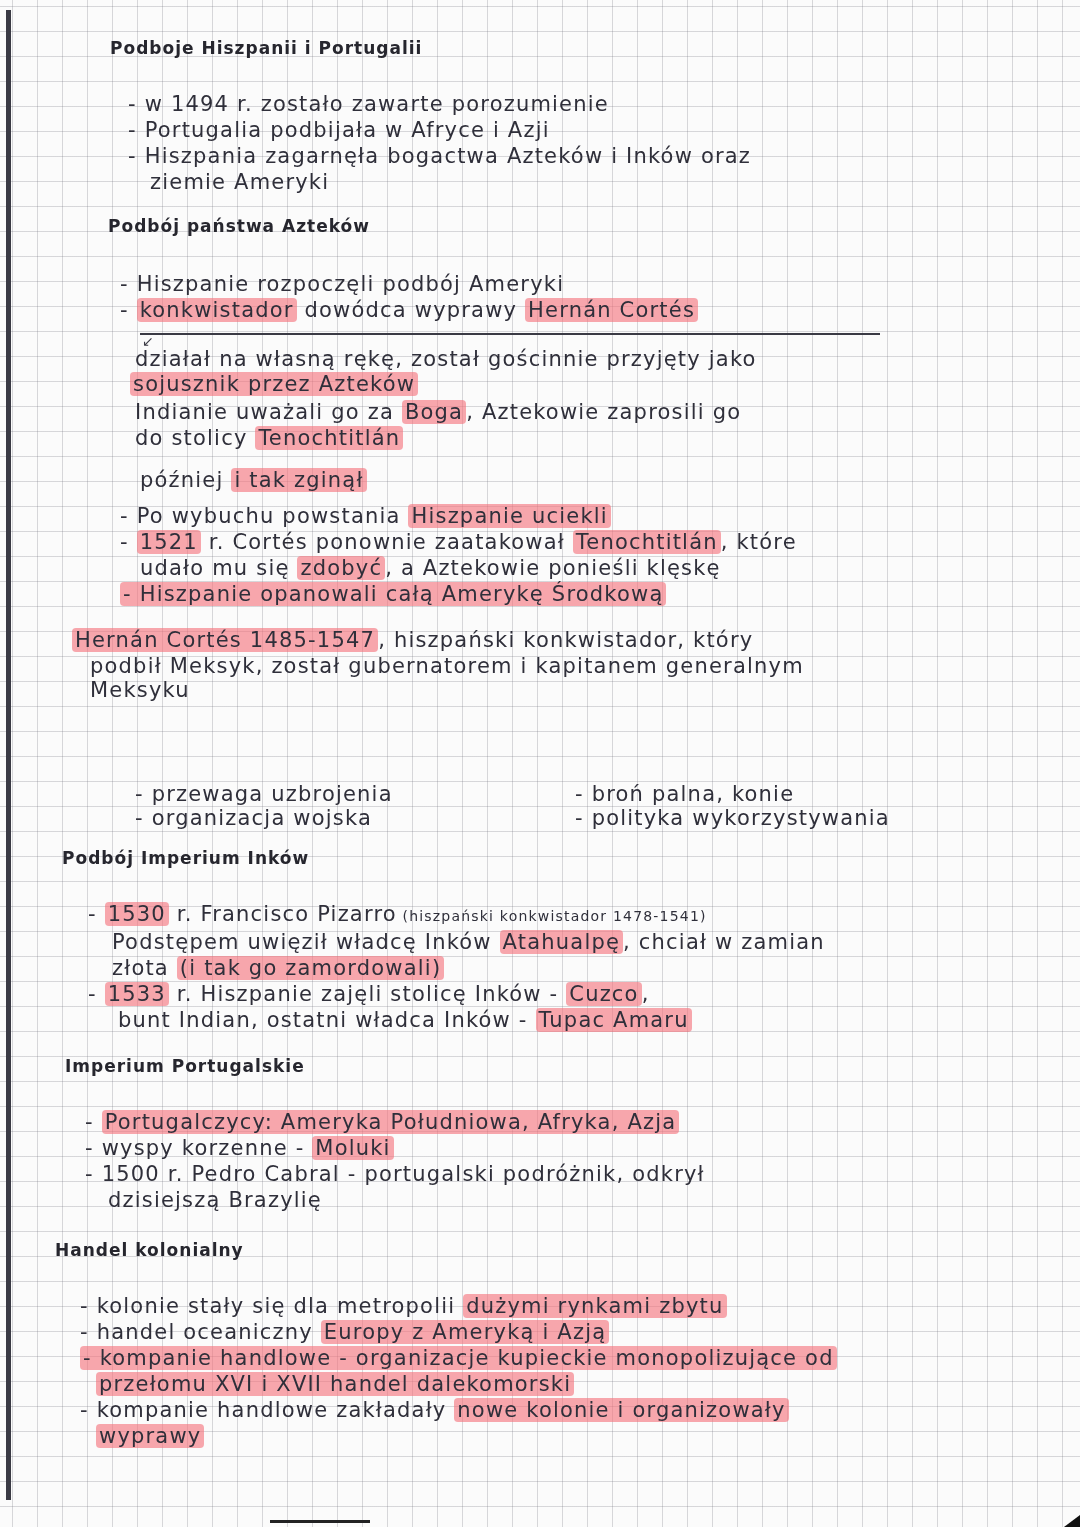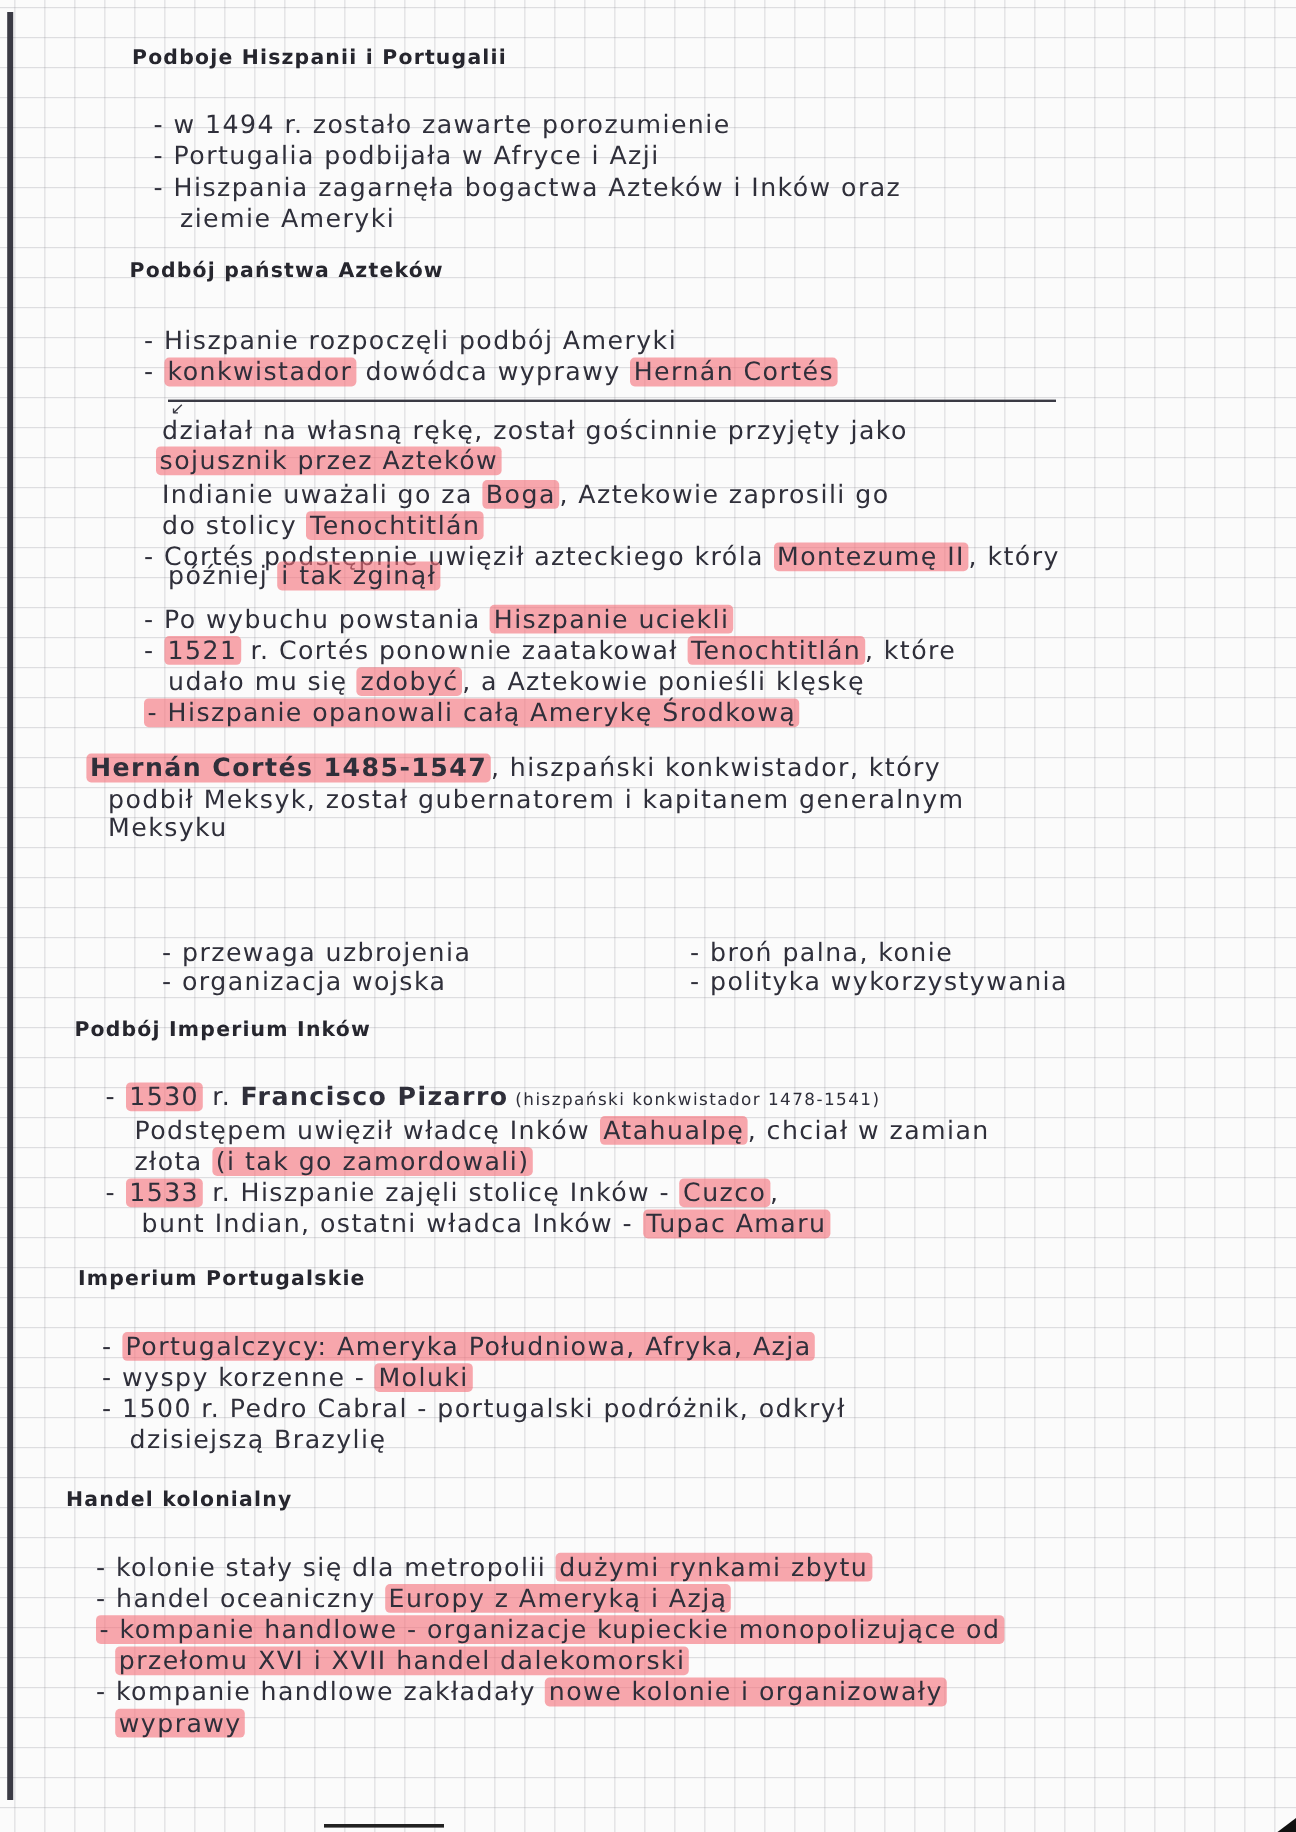--- a/index.html
+++ b/index.html
@@ -72,53 +72,50 @@
   <div class="arrow"></div>
   <div class="arrow-head">↙</div>
   <div class="line" style="left:135px;top:347px;">działał na własną rękę, został gościnnie przyjęty jako</div>
   <div class="line" style="left:135px;top:400px;">
     <span>Indianie uważali go za </span><span class="hl">Boga</span><span>, Aztekowie zaprosili go</span>
   </div>
   <div class="line" style="left:130px;top:372px;"><span class="hl">sojusznik przez Azteków</span></div>
   <div class="line" style="left:135px;top:426px;">
     <span>do stolicy </span><span class="hl">Tenochtitlán</span>
   </div>
-  <div class="line" style="left:120px;top:452px;">
-    <span>- Cortés podstępnie uwięził azteckiego króla </span><span class="hl">Montezumę II</span><span>, który</span>
-  </div>
   <div class="line" style="left:140px;top:468px;">
     <span>później </span><span class="hl">i tak zginął</span>
   </div>
   <div class="line" style="left:120px;top:504px;">
     <span>- Po wybuchu powstania </span><span class="hl">Hiszpanie uciekli</span>
   </div>
   <div class="line" style="left:120px;top:530px;">
     <span>- </span><span class="hl">1521</span><span> r. Cortés ponownie zaatakował </span><span class="hl">Tenochtitlán</span><span>, które</span>
   </div>
   <div class="line" style="left:140px;top:556px;">
     <span>udało mu się </span><span class="hl">zdobyć</span><span>, a Aztekowie ponieśli klęskę</span>
   </div>
   <div class="line" style="left:120px;top:582px;">
     <span class="hl">- Hiszpanie opanowali całą Amerykę Środkową</span>
   </div>
 
   <div class="line" style="left:72px;top:628px;">
-    <span class="hl" style="font-weight:bold;">Hernán Cortés 1485-1547</span><span>, hiszpański konkwistador, który</span>
+    <span class="hl" style="font-weight:normal;">Hernán Cortés 1485-1547</span><span>, hiszpański konkwistador, który</span>
   </div>
   <div class="line" style="left:90px;top:654px;">podbił Meksyk, został gubernatorem i kapitanem generalnym</div>
   <div class="line" style="left:90px;top:678px;">Meksyku</div>
 
   <div class="line" style="left:135px;top:782px;">- przewaga uzbrojenia</div>
   <div class="line" style="left:135px;top:806px;">- organizacja wojska</div>
   <div class="line" style="left:575px;top:782px;">- broń palna, konie</div>
   <div class="line" style="left:575px;top:806px;">- polityka wykorzystywania</div>
 
   <div class="h" style="left:62px;top:848px;">Podbój Imperium Inków</div>
   <div class="line" style="left:88px;top:902px;">
-    <span>- </span><span class="hl">1530</span><span> r. </span><span style="font-weight:bold;">Francisco Pizarro</span><span style="font-size:14px;"> (hiszpański konkwistador 1478-1541)</span>
+    <span>- </span><span class="hl">1530</span><span> r. </span><span style="font-weight:normal;">Francisco Pizarro</span><span style="font-size:14px;"> (hiszpański konkwistador 1478-1541)</span>
   </div>
   <div class="line" style="left:112px;top:930px;">
     <span>Podstępem uwięził władcę Inków </span><span class="hl">Atahualpę</span><span>, chciał w zamian</span>
   </div>
   <div class="line" style="left:112px;top:956px;">
     <span>złota </span><span class="hl">(i tak go zamordowali)</span>
   </div>
   <div class="line" style="left:88px;top:982px;">
     <span>- </span><span class="hl">1533</span><span> r. Hiszpanie zajęli stolicę Inków - </span><span class="hl">Cuzco</span><span>,</span>
   </div>

